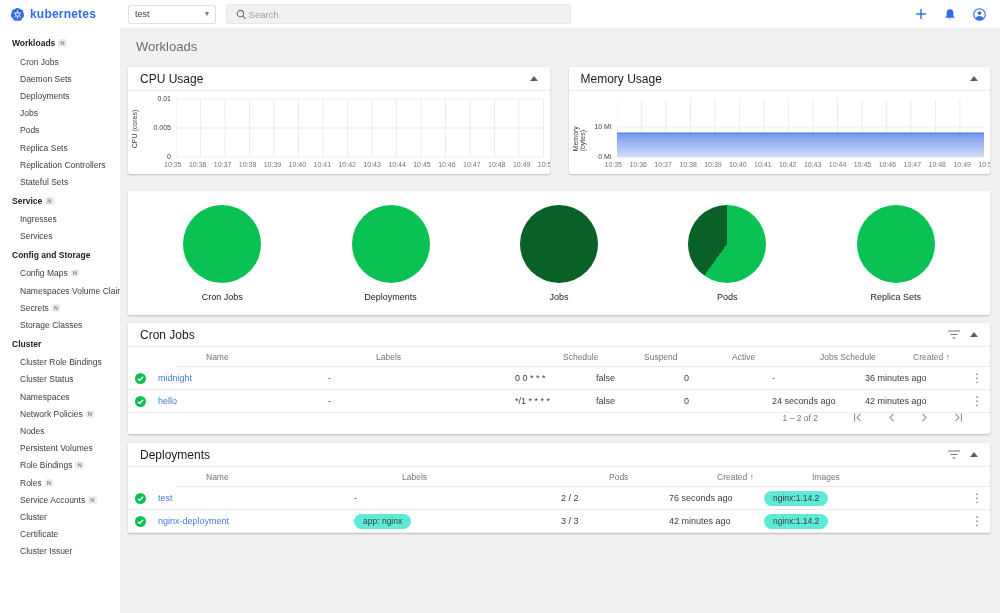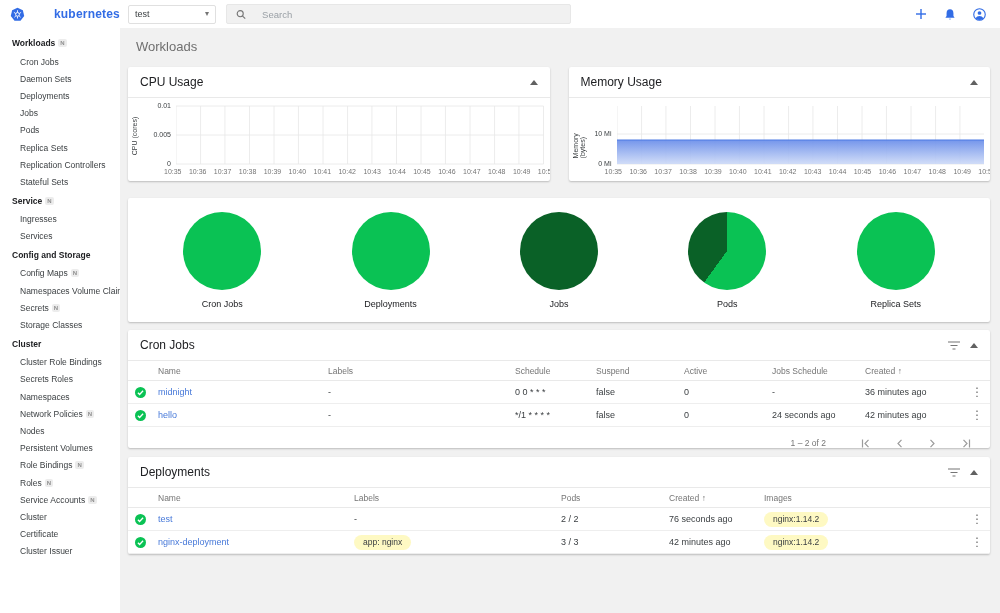--- a/index.html
+++ b/index.html
@@ -2,27 +2,27 @@
 <html><head>
 <meta charset="utf-8">
 <style>
   * { margin:0; padding:0; box-sizing:border-box; }
   html,body { width:1000px; height:613px; }
   body { font-family:"Liberation Sans", sans-serif; background:#f1f1f1; overflow:hidden; }
   .screen { width:1000px; height:613px; position:relative; overflow:hidden; display:flex; flex-direction:column; }
 
   
   .topbar { height:28px; background:#fff; display:flex; align-items:center; flex:none; }
-  .logo { width:120px; display:flex; align-items:center; gap:5px; padding-left:10px; flex:none;justify-content:space-between; }
+  .logo { width:120px; display:flex; align-items:center; gap:5px; padding-left:10px; flex:none; }
   .logo-text { color:#326ce5; font-weight:bold; font-size:12px; letter-spacing:.2px; }
   .ns-select { margin-left:8px; width:88px; height:19px; border:1px solid #e0e0e0; border-radius:2px; background:#fff;
     display:flex; align-items:center; justify-content:space-between; padding:0 6px; font-size:9px; color:#3c4043; }
   .ns-caret { color:#757575; font-size:8px; line-height:1; }
   .searchbar { margin-left:10px; width:345px; height:20px; background:#f1f1f1; border:1px solid #e7e7e7; border-radius:2px;
-    display:flex; align-items:center; padding:0 9px; gap:16px; }
+    display:flex; align-items:center; padding:0 9px; gap:2px; }
   .searchbar input { border:none; outline:none; background:transparent; font-size:9.5px; color:#3c4043; width:100%; font-family:inherit; }
   .searchbar input::placeholder { color:#9aa0a6; }
   .top-icons { margin-left:auto; display:flex; align-items:center; gap:17px; padding-right:14px; color:#326ce5; }
   .top-icons .icon-btn { cursor:pointer; display:flex; align-items:center; }
 
   
   .appbar { height:28px; background:#3870e4; display:flex; align-items:center; gap:13px; padding-left:12px; flex:none; }
   .appbar-title { color:#fff; font-size:11px; font-weight:bold; }
   .burger { display:flex; flex-direction:column; gap:2.5px; cursor:pointer; }
   .burger span { display:block; width:12px; height:1.6px; background:#fff; border-radius:1px; }
@@ -32,21 +32,21 @@
   .sidebar { width:120px; background:#fff; flex:none; padding-top:5px; overflow:hidden; }
   .side-header { display:flex; align-items:center; gap:3px; padding:5px 4px 5px 12px; font-size:8.5px; font-weight:bold; color:#202124; cursor:pointer; }
   .side-item { display:flex; align-items:center; gap:3px; padding:3.6px 4px 3.6px 20px; font-size:8.5px; color:#3c4043; cursor:pointer; white-space:nowrap; }
   .nbadge { background:#ececec; color:#8f8f8f; font-size:6px; font-weight:bold; border-radius:2px; padding:1px 2px; line-height:1; flex:none; }
 
   .content { flex:1; min-width:0; padding:6px 10px 0 8px; overflow:hidden; }
   .page-title { font-size:13px; color:#6f6f6f; margin:5px 8px 13px 8px; }
 
   
   .card { background:#fff; border-radius:2px; box-shadow:0 1px 2px rgba(0,0,0,.22); overflow:hidden; }
-  .card-header { height:31px; display:flex; align-items:center; gap:10px; padding:0 12px; border-bottom:1px solid #e9e9e9; }
+  .card-header { height:24px; display:flex; align-items:center; gap:10px; padding:0 12px; border-bottom:1px solid #e9e9e9; }
   .card-title { font-size:12px; color:#202124; }
   .header-spacer { margin-left:auto; }
   .caret-up { cursor:pointer; display:flex; align-items:center; }
   .filter-btn { cursor:pointer; display:flex; align-items:center; }
 
   .charts-row { display:grid; grid-template-columns:1fr 1fr; gap:19px; margin-bottom:17px; }
   .chart-body { position:relative; padding:6px 6px 6px 48px; }
   .plot { position:relative; height:62px; }
   .plot svg { display:block; width:100%; height:62px; }
   .ytick { position:absolute; width:40px; text-align:right; font-size:7px; color:#3c4043; right:calc(100% + 5px); line-height:1; }
@@ -58,31 +58,31 @@
   .pies { display:flex; justify-content:space-around; align-items:flex-start; padding:14px 10px 13px 10px; }
   .pie-wrap { text-align:center; width:160px; }
   .pie { width:78px; height:78px; border-radius:50%; margin:0 auto; }
   .pie-label { margin-top:9px; font-size:9px; color:#202124; }
 
   
   .table-card { margin-bottom:9px; }
   .tgrid { display:grid; align-items:center; }
   .cron-grid { grid-template-columns:30px 170px 187px 81px 88px 88px 93px 1fr 26px; }
   .dep-grid  { grid-template-columns:30px 196px 207px 108px 95px 1fr 26px; }
-  .thead { height:20px; font-size:8.5px; color:#757575; border-bottom:1px solid #e9e9e9; }
+  .thead { height:20px; font-size:8.5px; color:#757575; border-bottom:1px solid #e9e9e9;margin-left:48px; }
   .trow { height:23px; font-size:9px; color:#3c4043; border-bottom:1px solid #eee; }
   .cell { padding-right:6px; overflow:hidden; text-overflow:ellipsis; white-space:nowrap; }
   .cell-icon { display:flex; justify-content:center; }
   .link { color:#4779d9; cursor:pointer; }
   .tip { border-bottom:1px solid #8f8f8f; cursor:default; }
-  .chip { background:#fef9c3; border-radius:9px; padding:2.5px 9px; font-size:8.5px; color:#3c4043; display:inline-block; }
+  .chip { background:#5eead4; border-radius:9px; padding:2.5px 9px; font-size:8.5px; color:#3c4043; display:inline-block; }
   .kebab { color:#6e6e6e; font-size:12px; text-align:center; cursor:pointer; line-height:1; }
   .sort-arrow { font-size:8.5px; color:#757575; }
 
-  .pager { height:21px; display:flex; align-items:flex-end; justify-content:flex-end; gap:16px; padding-right:14px; }
+  .pager { height:21px; display:flex; align-items:flex-start; justify-content:flex-end; gap:16px; padding-right:22px; }
   .pager-range { font-size:8.5px; color:#757575; margin-right:14px; }
   .pg-btn { cursor:pointer; display:flex; align-items:center; padding:0 5px; }
 </style>
 </head>
 <body>
 
 <div class="screen">
 
   <div class="topbar">
     <div class="logo">
@@ -206,21 +206,21 @@
 
       <div class="side-header">
         <span>Cluster</span>
 
       </div>
       <div>
           <div class="side-item">
             <span>Cluster Role Bindings</span>
           </div>
           <div class="side-item">
-            <span>Secrets Roles</span>
+            <span>Cluster Status</span>
           </div>
           <div class="side-item">
             <span>Namespaces</span>
           </div>
           <div class="side-item">
             <span>Network Policies</span>
             <span class="nbadge">N</span>
           </div>
           <div class="side-item">
             <span>Nodes</span>

